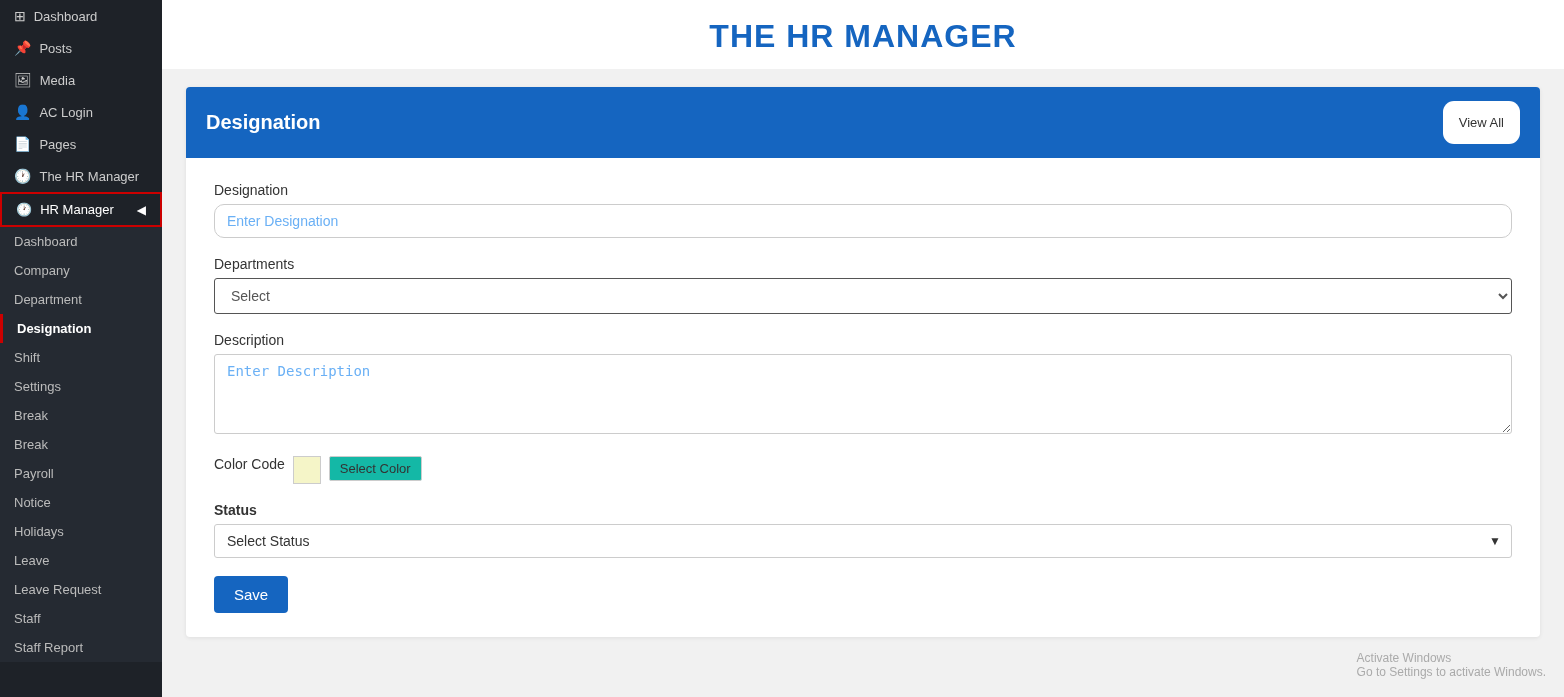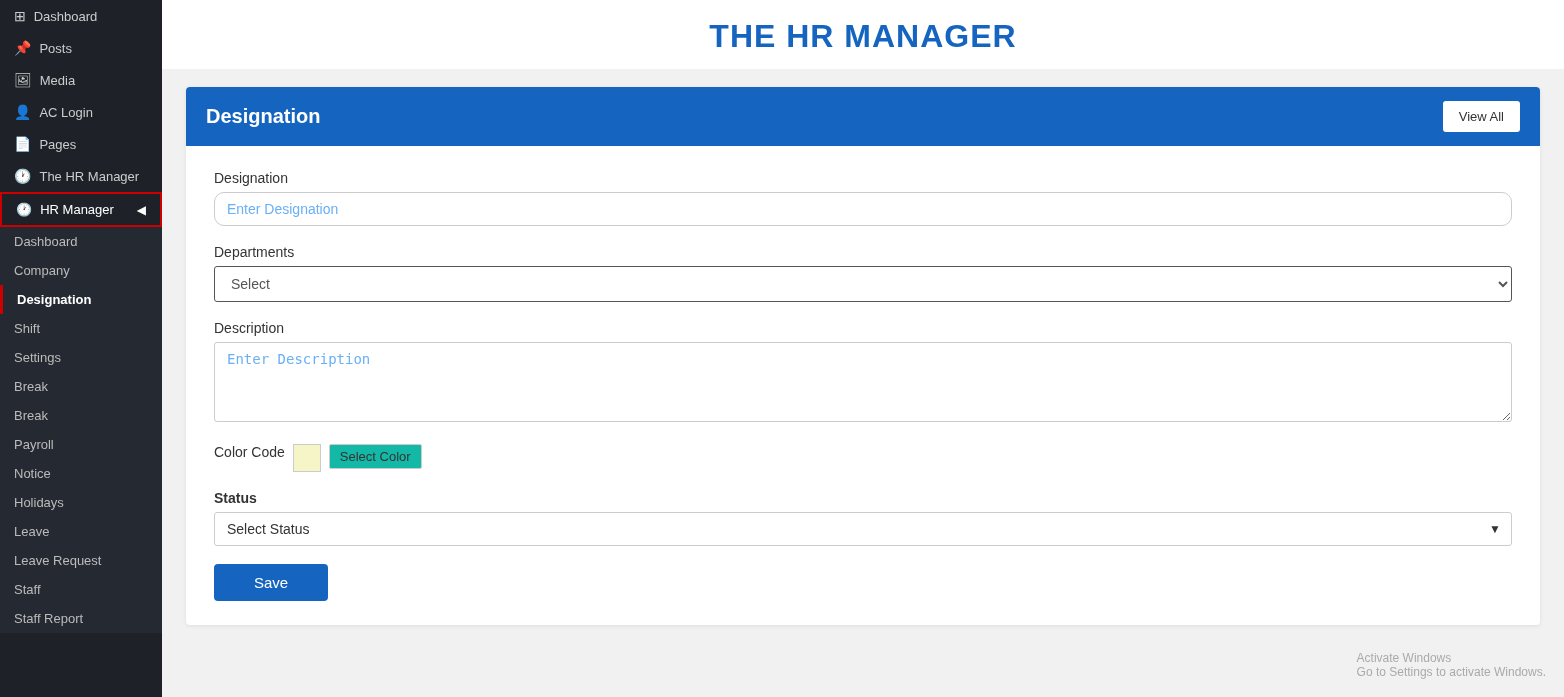--- a/index.html
+++ b/index.html
@@ -92,23 +92,23 @@
       font-weight: bold;
       padding: 14px 20px;
       display: flex;
       align-items: center;
       justify-content: space-between;
     }
     .view-all-btn {
       background: #fff;
       color: #333;
       border: none;
-      padding: 8px 16px;
-      font-size: 13px;
-      border-radius: 3px;
+      padding: 14px 16px;
+      font-size: 13px;
+      border-radius: 11px;
       cursor: pointer;
       font-weight: normal;
     }
 
     .card-body {
       padding: 24px 28px;
     }
 
     .form-group {
       margin-bottom: 18px;
@@ -217,21 +217,21 @@
       transform: translateY(-50%);
       font-size: 12px;
       pointer-events: none;
       color: #333;
     }
 
     .save-btn {
       background: #1565c0;
       color: #fff;
       border: none;
-      padding: 10px 40px;
+      padding: 10px 20px;
       font-size: 15px;
       border-radius: 4px;
       cursor: pointer;
       font-weight: normal;
     }
 
     
     .activate-windows {
       position: fixed;
       bottom: 18px;
@@ -277,20 +277,23 @@
     <span>HR Manager</span>
     <span class="arrow">◀</span>
   </div>
 
   <div class="sidebar-sub-item">
     <span>Dashboard</span>
   </div>
   <div class="sidebar-sub-item">
     <span>Company</span>
   </div>
+  <div class="sidebar-sub-item">
+    <span>Department</span>
+  </div>
   <div class="sidebar-sub-item active">
     <span>Designation</span>
   </div>
   <div class="sidebar-sub-item">
     <span>Shift</span>
   </div>
   <div class="sidebar-sub-item">
     <span>Settings</span>
   </div>
   <div class="sidebar-sub-item">

